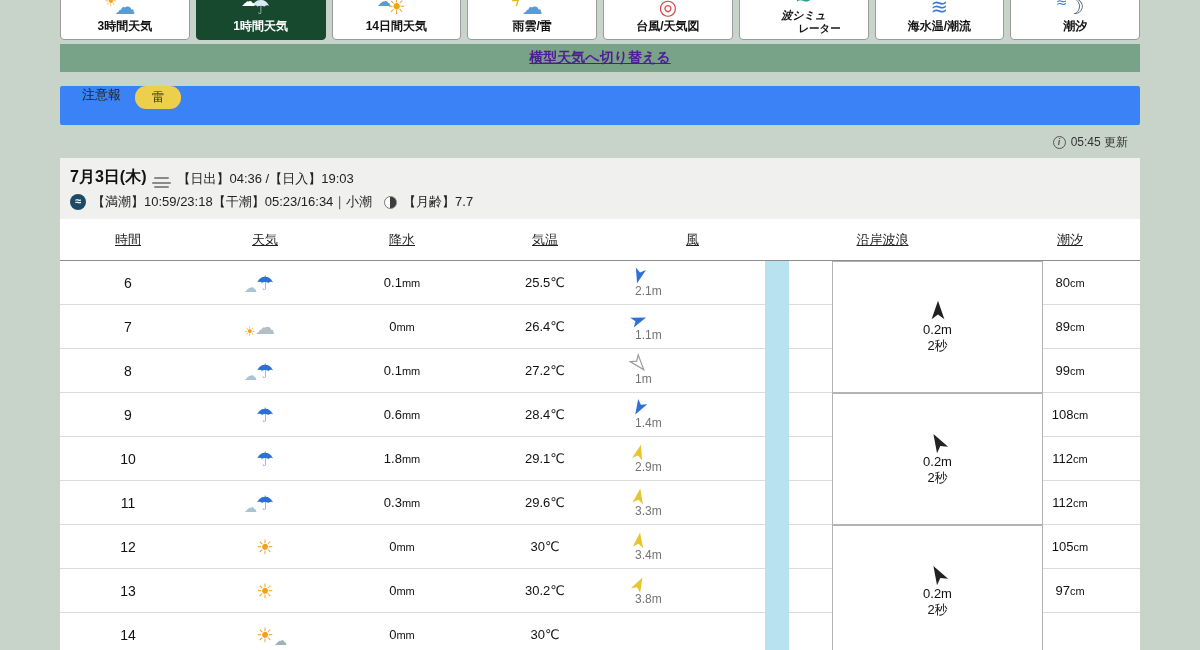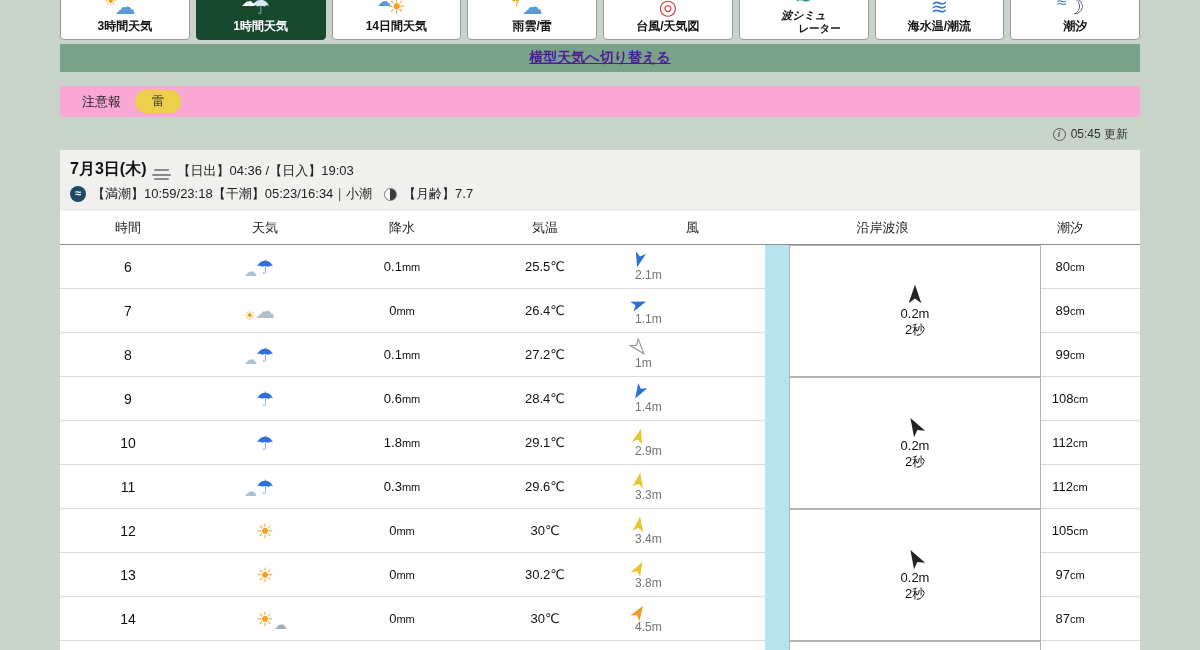--- a/index.html
+++ b/index.html
@@ -28,22 +28,22 @@
 
   
   .switch-banner {
     margin-top: 4px; height: 28px; background: #79a389;
     display: flex; align-items: center; justify-content: center;
   }
   .switch-banner a { color: #4c1d95; font-size: 14px; font-weight: bold; text-decoration: underline; cursor: pointer; }
 
   
   .warn-bar {
-    margin-top: 14px; height: 31px; background: #f9a8d4; border-radius: 2px;
-    display: flex; align-items: center; padding-left: 22px; gap: 14px;
+    margin-top: 14px; height: 39px; background: #3b82f6; border-radius: 2px;
+    display: flex; align-items: flex-start; padding-left: 22px; gap: 14px;
   }
   .warn-label { font-size: 13px; color: #222; }
   .warn-badge {
     background: #eccf4b; border-radius: 11px; padding: 3px 17px; font-size: 12px; color: #222; cursor: pointer;
   }
 
   
   .update-line { margin-top: 9px; height: 17px; display: flex; justify-content: flex-end; align-items: center; gap: 5px; padding-right: 12px; }
   .info-icon {
     width: 13px; height: 13px; border: 1px solid #555; border-radius: 50%;
@@ -69,22 +69,22 @@
   .moon-icon {
     width: 13px; height: 13px; border-radius: 50%; border: 1px solid #777;
     background: linear-gradient(90deg, #ffffff 50%, #3c3c3c 50%); margin-left: 6px;
   }
   .moon-text { font-size: 13px; color: #222; }
 
   
   .wtable { position: relative; background: #fff; }
   .thead {
     display: grid; grid-template-columns: 136px 138px 136px 150px 145px 235px 140px;
-    height: 34px; align-items: center; text-align: center; font-size: 13px; color: #222;
-    border-bottom: 1px solid #8d8d8d; background: #fff;
+    height: 42px; align-items: center; text-align: center; font-size: 13px; color: #222;
+    border-bottom: 1px solid #8d8d8d; background: #fff; text-decoration: underline;
   }
   .tbody { position: relative; }
   .trow {
     display: grid; grid-template-columns: 136px 138px 136px 150px 145px 24px 211px 140px;
     height: 44px; border-bottom: 1px solid #dcdcdc; align-items: center; background: #fff;
   }
   .c-time { text-align: center; font-size: 14px; color: #111; }
   .c-weather { display: flex; justify-content: center; }
   .wicon { position: relative; width: 26px; height: 24px; font-size: 20px; line-height: 24px; text-align: center; }
   .wicon .sub { position: absolute; font-size: 13px; line-height: 1; }
@@ -93,21 +93,21 @@
   .c-precip, .c-temp { text-align: center; font-size: 13px; color: #111; }
   .unit { font-size: 11px; }
   .c-wind { display: flex; flex-direction: column; align-items: flex-start; padding-left: 10px; }
   .wind-arrow { width: 18px; height: 18px; }
   .wind-speed { font-size: 12px; color: #737373; margin-left: 5px; margin-top: -1px; }
   .c-strip { height: 100%; }
   .c-tide { text-align: center; font-size: 13px; color: #111; }
 
   .sea-strip { position: absolute; left: 705px; top: 0; bottom: 0; width: 24px; background: #b9e2f1; z-index: 2; }
   .wave-box {
-    position: absolute; left: 729px; width: 252px; height: 132px; background: #fff;
+    position: absolute; left: 772px; width: 211px; height: 132px; background: #fff;
     border: 1px solid #b3b3b3; z-index: 3;
     display: flex; flex-direction: column; align-items: center; justify-content: center;
   }
   .wave-arrow { width: 22px; height: 22px; }
   .wave-h { font-size: 13px; color: #111; margin-top: 1px; }
   .wave-p { font-size: 13px; color: #111; }
 </style>
 </head>
 <body>
 
@@ -353,26 +353,20 @@
     <div class="c-tide"><span class="val">97</span><span class="unit">cm</span></div>
   </div>
 
   <div class="trow">
     <div class="c-time">14</div>
     <div class="c-weather">
       <span class="wicon"><span class="main" style="color: rgb(245, 159, 30);">☀</span><span class="sub right" style="color: rgb(159, 176, 186);">☁</span></span>
     </div>
     <div class="c-precip"><span class="val">0</span><span class="unit">mm</span></div>
     <div class="c-temp">30℃</div>
-    <div class="c-wind">
-      <svg class="wind-arrow" viewBox="0 0 24 24" style="transform: rotate(32deg);">
-        <path d="M12 2 L19 22 L12 17 L5 22 Z" fill="#f09b28"></path>
-      </svg>
-      <span class="wind-speed">4.5m</span>
-    </div>
     <div class="c-strip"></div>
     <div></div>
     <div class="c-tide"><span class="val">87</span><span class="unit">cm</span></div>
   </div>
 
   <div class="trow">
     <div class="c-time">15</div>
     <div class="c-weather">
       <span class="wicon"><span class="main" style="color: rgb(245, 159, 30);">☀</span></span>
     </div>

